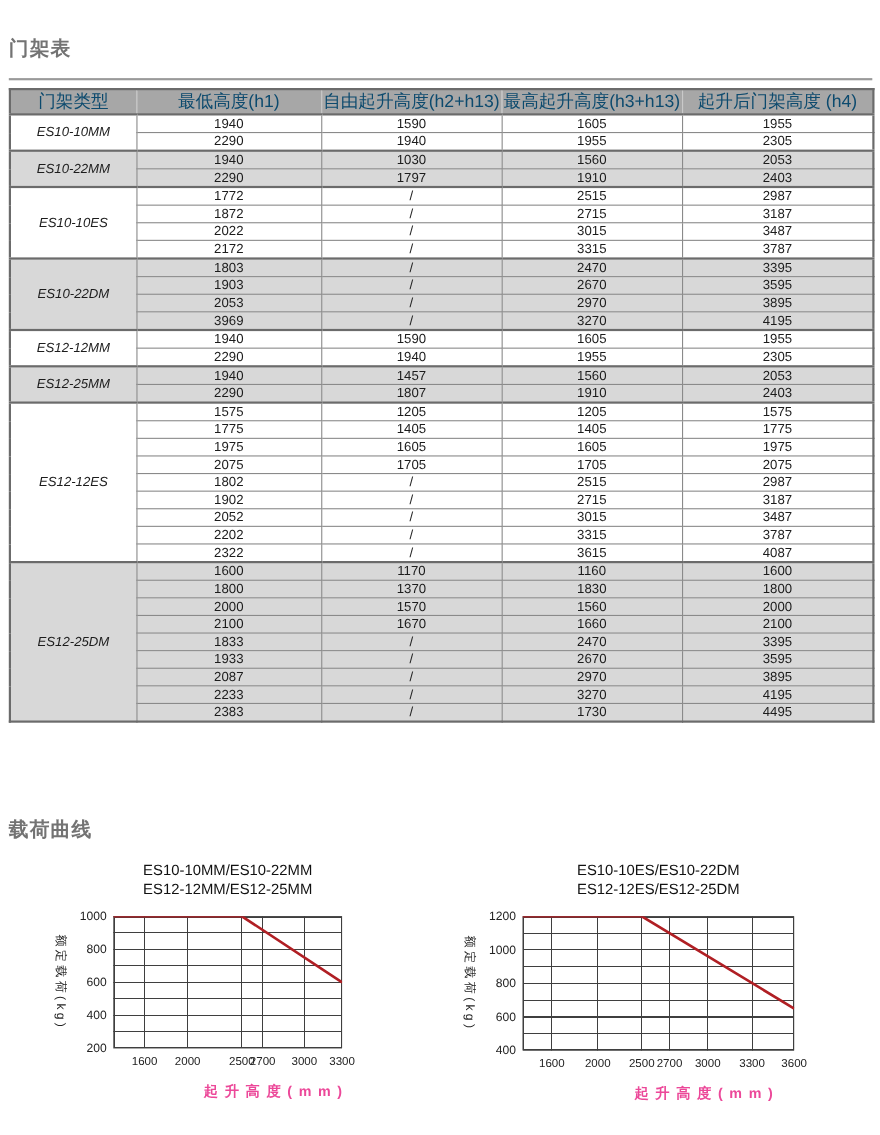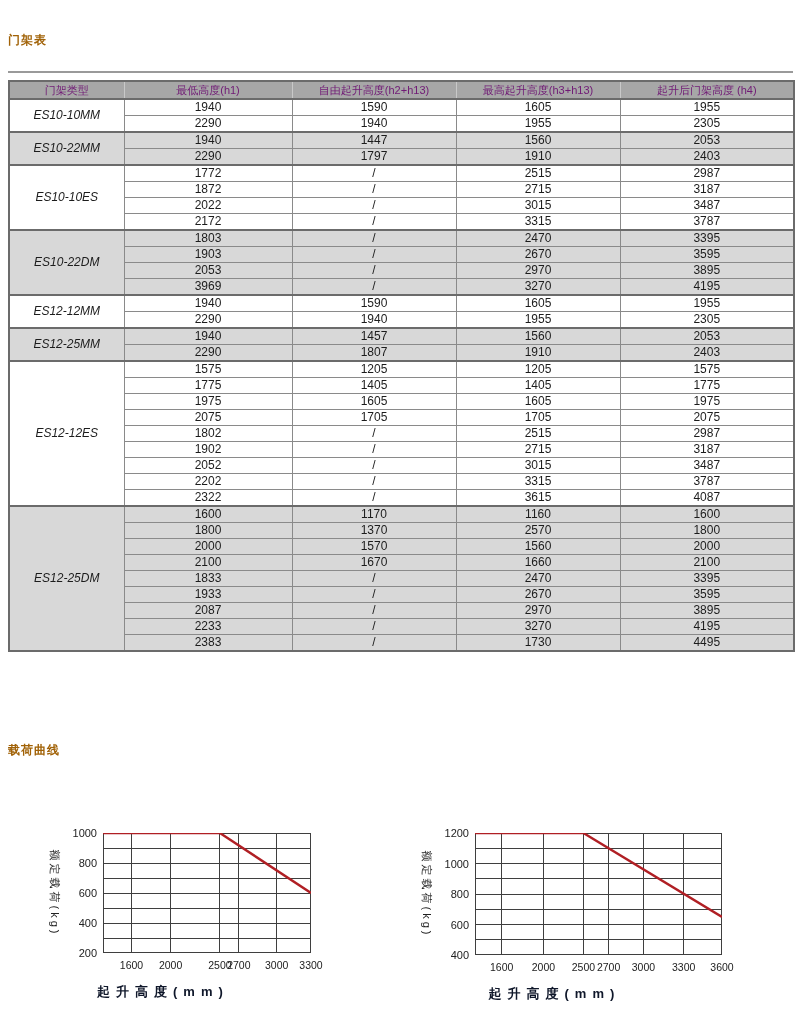--- a/index.html
+++ b/index.html
@@ -1,45 +1,45 @@
 <!DOCTYPE html>
 <html><head>
 <meta charset="utf-8">
 <style>
   * { margin:0; padding:0; box-sizing:border-box; }
   html,body { width:800px; height:1032px; background:#ffffff; overflow:hidden;
               font-family:"Liberation Sans", sans-serif; }
   .page { position:relative; width:800px; height:1032px; background:#fff; }
 
-  .sec-title { position:absolute; left:8px; font-size:12px; font-weight:bold;
-               color:#a16207; letter-spacing:1px; }
+  .sec-title { position:absolute; left:8px; font-size:18px; font-weight:bold;
+               color:#737373; letter-spacing:1px; }
   .rule { position:absolute; left:8px; top:71px; width:785px; height:2px; background:#9a9a9a; }
 
   table.mast { position:absolute; left:8px; top:80px; width:785px;
                border-collapse:collapse; table-layout:fixed;
                border:2px solid #6b6b6b; }
-  table.mast th { background:#a7a7a7; color:#701a75; font-weight:normal; font-size:11px;
+  table.mast th { background:#a7a7a7; color:#0c4a6e; font-weight:normal; font-size:16px;
                   height:18px; border:1px solid #c9c9c9; border-bottom:2px solid #6b6b6b;
                   padding:0; text-align:center; }
   table.mast td { border:1px solid #8a8a8a; font-size:12px; color:#1c1c1c;
                   height:15.4px; padding:0; text-align:center; background:#ffffff;
                   line-height:15px; }
   table.mast tr.shaded td { background:#d8d8d8; }
   table.mast tr.group-first td { border-top:2px solid #6b6b6b; }
   table.mast td.model { font-size:12px;font-style:italic; }
 
   .chart { position:absolute; width:360px; height:245px; }
   .chart .c-title { position:absolute; top:4px; text-align:center; font-size:13.5px;
                     color:#111; line-height:18px; font-weight:500; }
   .chart svg { position:absolute; }
   .ylab { position:absolute; text-align:right; font-size:11px; color:#222; height:12px; line-height:12px; }
   .xlab { position:absolute; text-align:center; font-size:10.5px; color:#222; width:34px; }
   .ytitle { position:absolute; text-align:center; font-size:11px; color:#222;
             letter-spacing:3px; transform:rotate(90deg); height:14px; line-height:14px; }
-  .xtitle { position:absolute; text-align:left; font-size:13px; color:#0f172a;
+  .xtitle { position:absolute; text-align:right; font-size:13px; color:#ec4899;
             letter-spacing:6px; font-weight:600; }
 </style>
 </head>
 <body>
 
 <div class="page">
 
   <h1 class="sec-title" style="top:32px">门架表</h1>
 
   <div class="rule"></div>
@@ -71,21 +71,21 @@
         </tr>
         <tr>
           <td>2290</td>
           <td>1940</td>
           <td>1955</td>
           <td>2305</td>
         </tr>
         <tr class="shaded group-first">
           <td rowspan="2" class="model">ES10-22MM</td>
           <td>1940</td>
-          <td>1447</td>
+          <td>1030</td>
           <td>1560</td>
           <td>2053</td>
         </tr>
         <tr class="shaded">
           <td>2290</td>
           <td>1797</td>
           <td>1910</td>
           <td>2403</td>
         </tr>
         <tr class="group-first">
@@ -222,21 +222,21 @@
         <tr class="shaded group-first">
           <td rowspan="9" class="model">ES12-25DM</td>
           <td>1600</td>
           <td>1170</td>
           <td>1160</td>
           <td>1600</td>
         </tr>
         <tr class="shaded">
           <td>1800</td>
           <td>1370</td>
-          <td>2570</td>
+          <td>1830</td>
           <td>1800</td>
         </tr>
         <tr class="shaded">
           <td>2000</td>
           <td>1570</td>
           <td>1560</td>
           <td>2000</td>
         </tr>
         <tr class="shaded">
           <td>2100</td>
@@ -273,20 +273,21 @@
           <td>/</td>
           <td>1730</td>
           <td>4495</td>
         </tr>
       </tbody>
   </table>
 
   <h1 class="sec-title" style="top:742px">载荷曲线</h1>
 
   <div class="chart" id="chart0" style="left:36px; top:778px">
+      <div class="c-title" style="left:21px;width:300px"><span>ES10-10MM/ES10-22MM</span><br><span>ES12-12MM/ES12-25MM</span></div>
       <div class="ytitle" style="width:120px;left:-41px;top:108px">额定载荷(kg)</div>
       <div class="ylab" style="left:13px;width:48px;top:49px">1000</div>
       <div class="ylab" style="left:13px;width:48px;top:79px">800</div>
       <div class="ylab" style="left:13px;width:48px;top:109px">600</div>
       <div class="ylab" style="left:13px;width:48px;top:139px">400</div>
       <div class="ylab" style="left:13px;width:48px;top:169px">200</div>
       <svg width="208" height="120" style="left: 67px; top: 55px;">
         <line x1="0" x2="208" y1="0" y2="0" stroke="#3f3f3f" stroke-width="1" shape-rendering="crispEdges"></line>
         <line x1="0" x2="208" y1="15" y2="15" stroke="#3f3f3f" stroke-width="1" shape-rendering="crispEdges"></line>
         <line x1="0" x2="208" y1="30" y2="30" stroke="#3f3f3f" stroke-width="1" shape-rendering="crispEdges"></line>
@@ -308,20 +309,21 @@
       <div class="xlab" style="left:78.49600000000001px;top:181px">1600</div>
       <div class="xlab" style="left:117.60000000000002px;top:181px">2000</div>
       <div class="xlab" style="left:166.89600000000002px;top:181px">2500</div>
       <div class="xlab" style="left:185.824px;top:181px">2700</div>
       <div class="xlab" style="left:223.68px;top:181px">3000</div>
       <div class="xlab" style="left:258px;top:181px">3300</div>
       <div class="xtitle" style="left:61px;width:220px;top:205px">起升高度(mm)</div>
     </div>
 
   <div class="chart" id="chart1" style="left:420px; top:778px">
+      <div class="c-title" style="left:28.5px;width:300px"><span>ES10-10ES/ES10-22DM</span><br><span>ES12-12ES/ES12-25DM</span></div>
       <div class="ytitle" style="width:120px;left:-53px;top:109px">额定载荷(kg)</div>
       <div class="ylab" style="left:1px;width:48px;top:49px">1200</div>
       <div class="ylab" style="left:1px;width:48px;top:79.5px">1000</div>
       <div class="ylab" style="left:1px;width:48px;top:110px">800</div>
       <div class="ylab" style="left:1px;width:48px;top:140.5px">600</div>
       <div class="ylab" style="left:1px;width:48px;top:171px">400</div>
       <svg width="247" height="122" style="left: 55px; top: 55px;">
         <line x1="0" x2="247" y1="0" y2="0" stroke="#3f3f3f" stroke-width="1" shape-rendering="crispEdges"></line>
         <line x1="0" x2="247" y1="15.25" y2="15.25" stroke="#3f3f3f" stroke-width="1" shape-rendering="crispEdges"></line>
         <line x1="0" x2="247" y1="30.5" y2="30.5" stroke="#3f3f3f" stroke-width="1" shape-rendering="crispEdges"></line>

